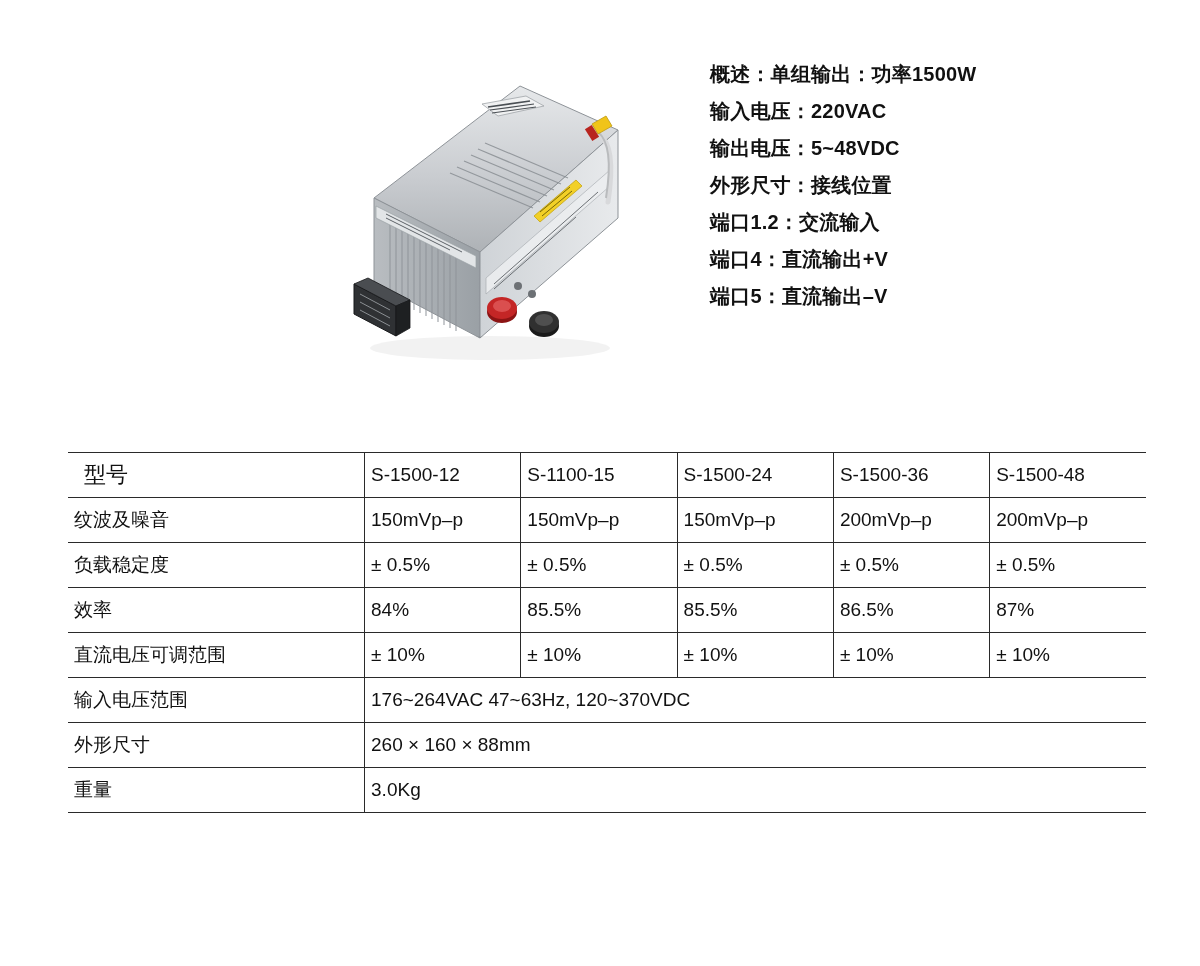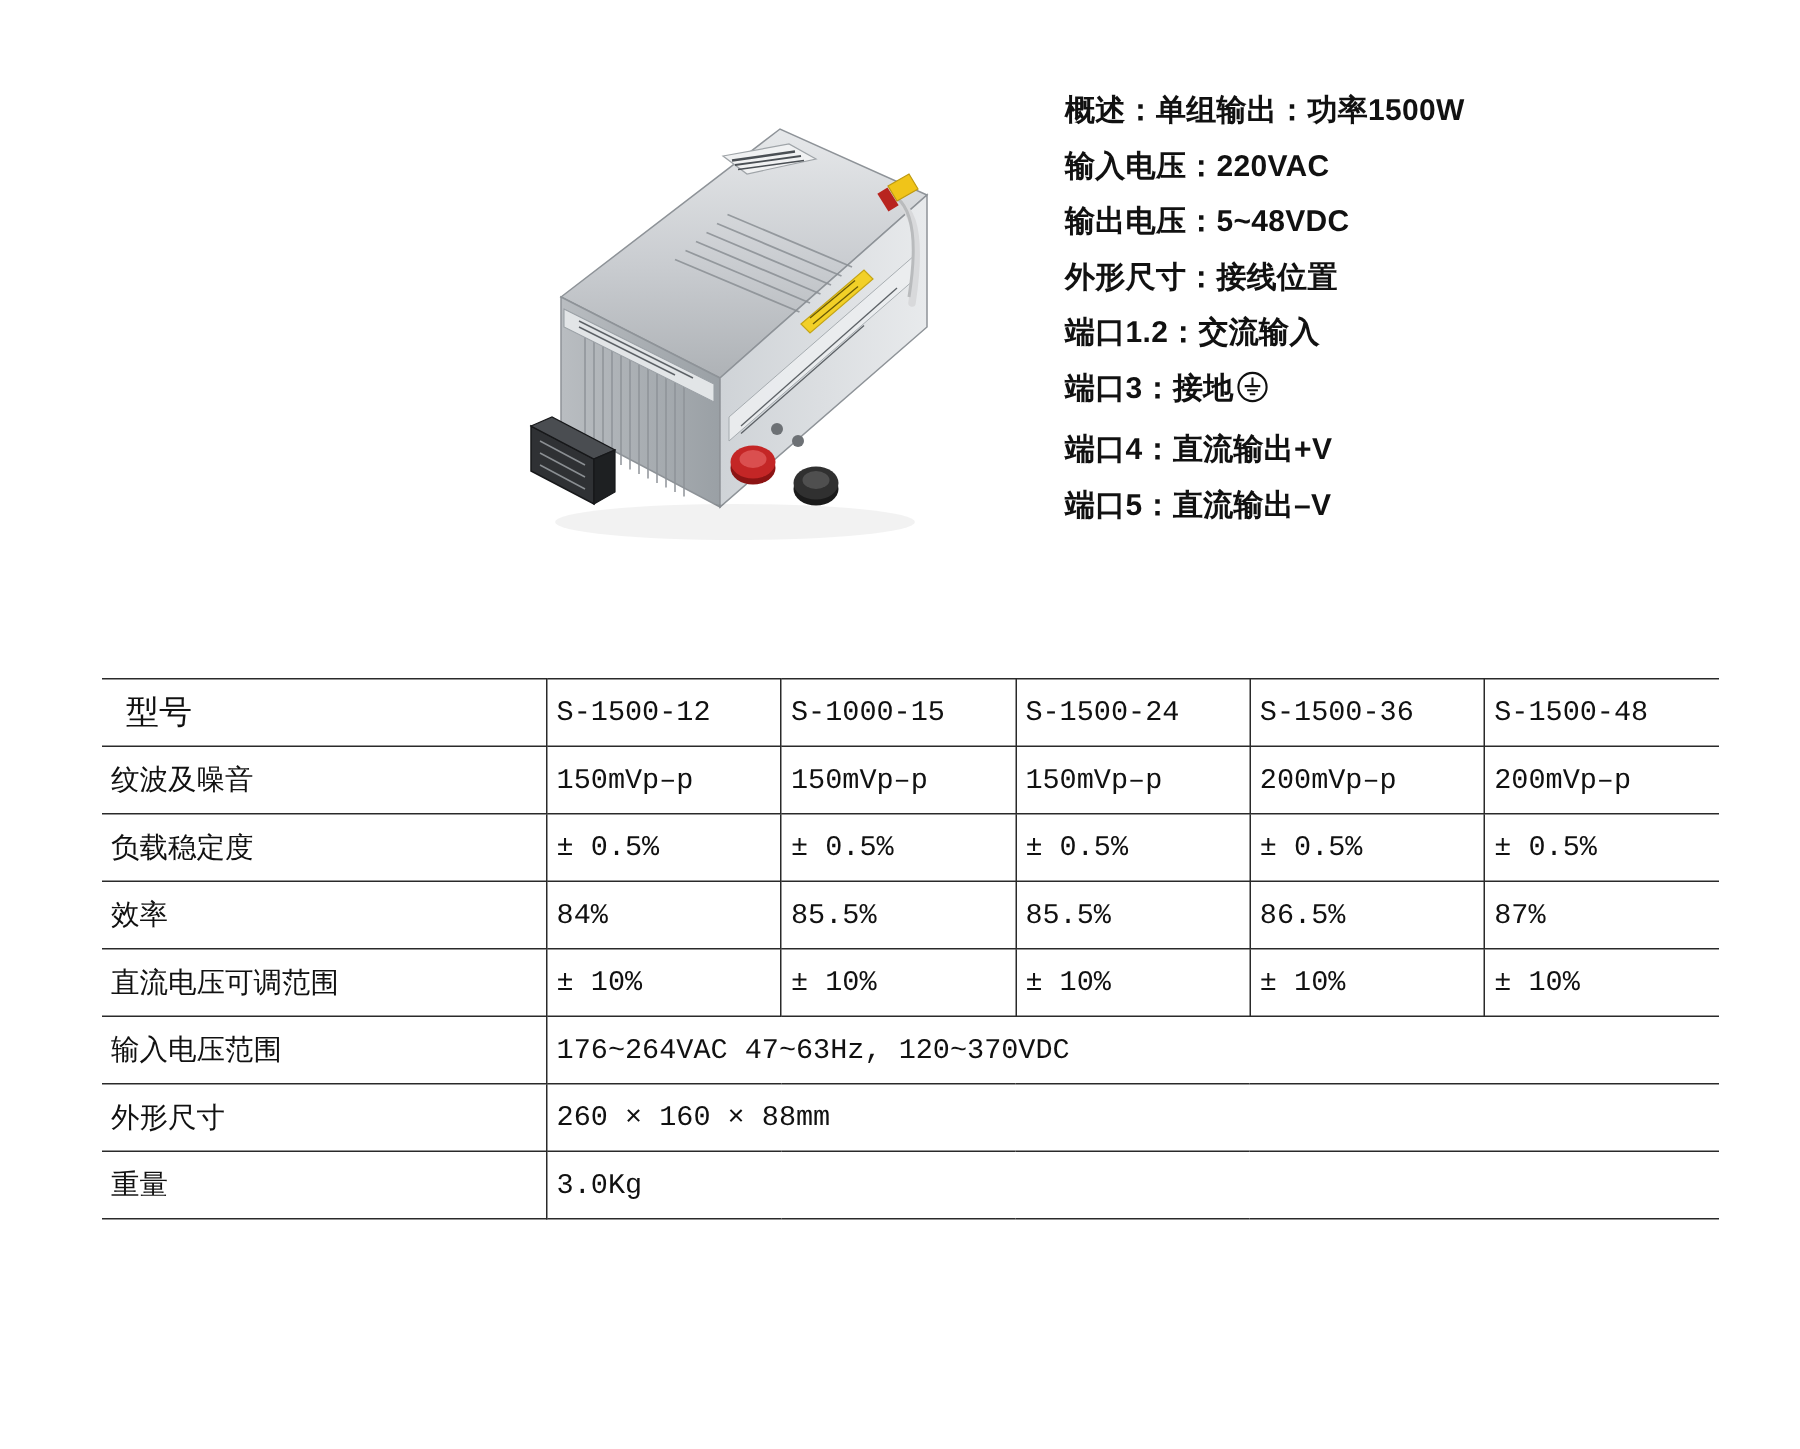--- a/index.html
+++ b/index.html
@@ -73,21 +73,20 @@
   .table-wrap {
     position: absolute;
     left: 68px;
     top: 452px;
     width: 1078px;
   }
   table.spec-table {
     border-collapse: collapse;
     width: 1078px;
     table-layout: fixed;
-    font-family: Liberation Mono, monospace;
   }
   table.spec-table td,
   table.spec-table th {
     border-top: 1px solid #2a2a2a;
     border-bottom: 1px solid #2a2a2a;
     border-left: 1px solid #2a2a2a;
     border-right: 1px solid #2a2a2a;
     font-size: 19px;
     color: #111;
     height: 44px;
@@ -247,49 +246,40 @@
         </svg>
       </div>
     </div>
 
     <div class="spec-list">
       <div class="spec-line">概述：单组输出：功率1500W</div>
       <div class="spec-line">输入电压：220VAC</div>
       <div class="spec-line">输出电压：5~48VDC</div>
       <div class="spec-line">外形尺寸：接线位置</div>
       <div class="spec-line">端口1.2：交流输入</div>
-      <div class="spec-line">
-        <span>端口3：接地</span><span class="ground-sym"><svg width="22" height="22" viewBox="0 0 22 22" xmlns="http://www.w3.org/2000/svg">
-              <circle cx="11" cy="11" r="9.4" fill="none" stroke="#111" stroke-width="1.4"></circle>
-              <line x1="11" y1="4.6" x2="11" y2="10" stroke="#111" stroke-width="1.4"></line>
-              <line x1="5.8" y1="10.4" x2="16.2" y2="10.4" stroke="#111" stroke-width="1.4"></line>
-              <line x1="7.4" y1="13.2" x2="14.6" y2="13.2" stroke="#111" stroke-width="1.4"></line>
-              <line x1="9.2" y1="15.8" x2="12.8" y2="15.8" stroke="#111" stroke-width="1.4"></line>
-            </svg></span>
-      </div>
       <div class="spec-line">端口4：直流输出+V</div>
       <div class="spec-line">端口5：直流输出–V</div>
     </div>
   </div>
 
   <div class="table-wrap">
     <table class="spec-table">
       <colgroup>
         <col class="c-label">
         <col class="c-model">
         <col class="c-model">
         <col class="c-model">
         <col class="c-model">
         <col class="c-model">
       </colgroup>
       <thead>
         <tr class="row-head">
           <th class="label-cell">型号</th>
           <th>S-1500-12</th>
-          <th>S-1000-15</th>
+          <th>S-1100-15</th>
           <th>S-1500-24</th>
           <th>S-1500-36</th>
           <th>S-1500-48</th>
         </tr>
       </thead>
       <tbody>
         <tr>
           <td class="label-cell">纹波及噪音</td>
           <td class="value-cell nowrap">150mVp–p</td>
           <td class="value-cell nowrap">150mVp–p</td>

